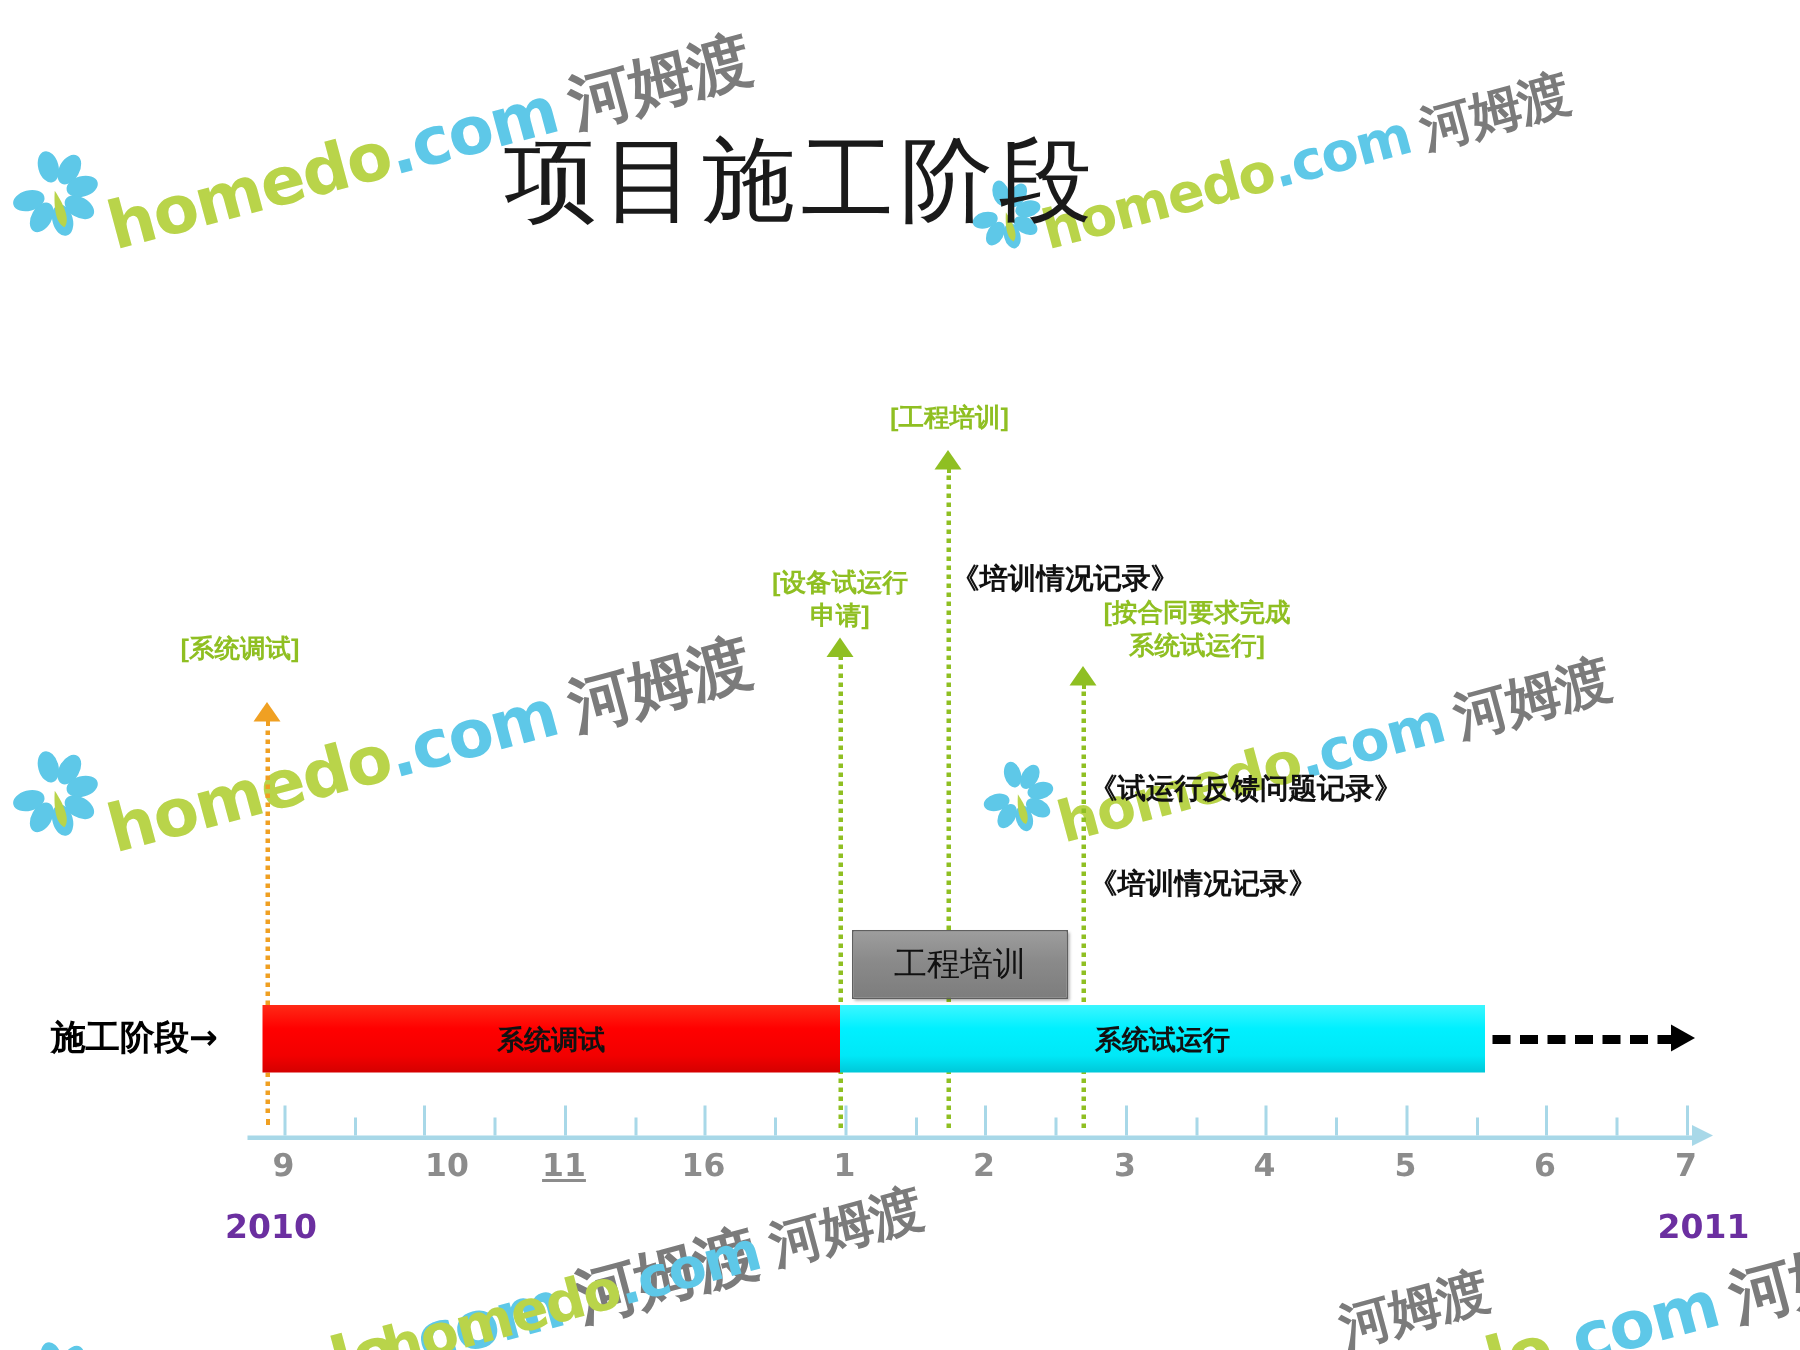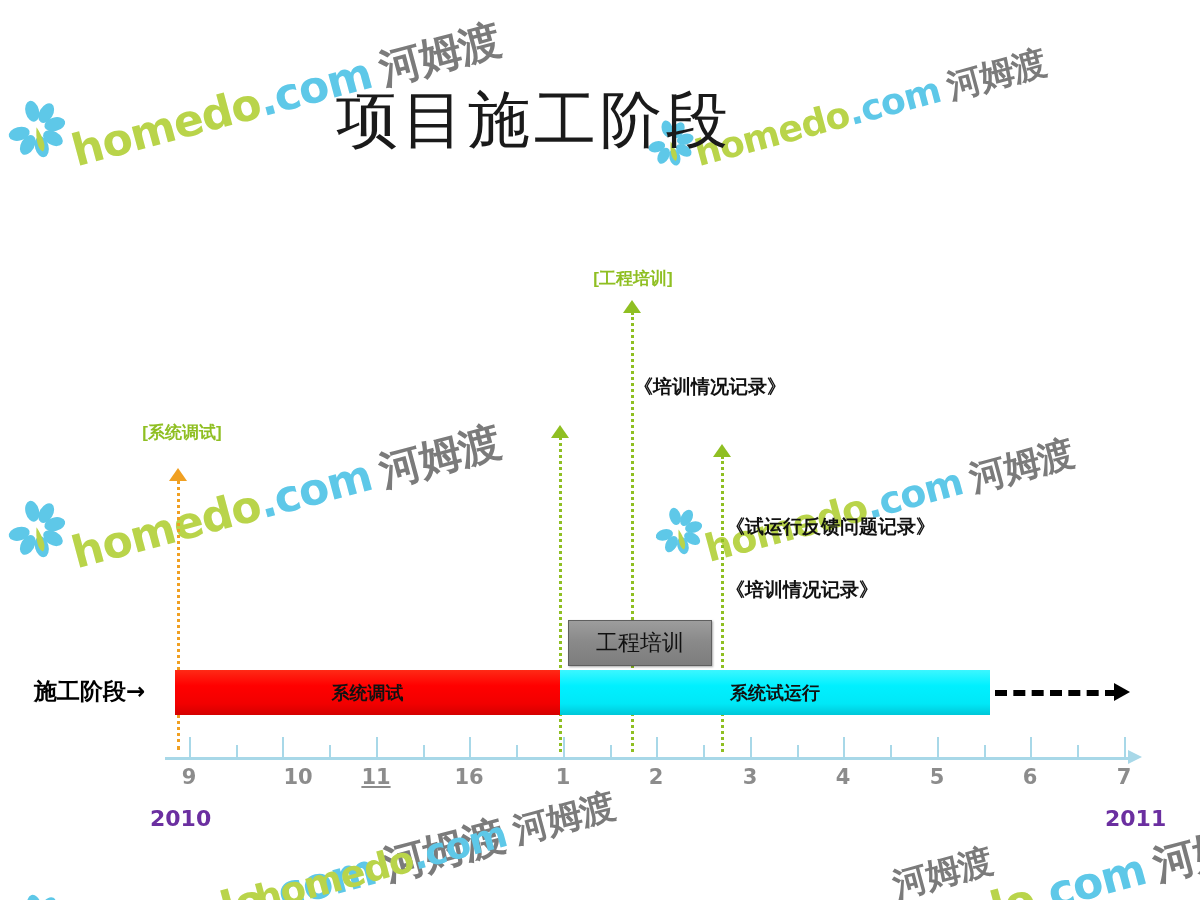--- a/index.html
+++ b/index.html
@@ -190,34 +190,38 @@
     <div class="wm" style="left:840px;top:922px;transform:rotate(-15deg);">
       <span class="dom h1c">homedo</span><span class="dom h2c">.com</span><span class="cn">河姆渡</span>
     </div>
     <div class="wm" style="left:880px;top:866px;transform:rotate(-15deg) scale(.82);">
       <span class="cn">河姆渡</span>
     </div>
   </div>
 
   <div id="title">项目施工阶段</div>
 
-  <div class="clabel" style="left:102px;top:422px;width:160px;">[系统调试]</div>
+  <div class="clabel" style="left:80px;top:422px;width:160px;">[系统调试]</div>
   <div class="dhead orange" style="left:169px;top:468px;"></div>
   <div class="dline orange" style="left:177px;top:480px;height:270px;"></div>
 
+  <div class="clabel" style="left:495px;top:378px;width:130px;">[设备试运行
+申请]</div>
   <div class="dhead" style="left:551px;top:425px;"></div>
   <div class="dline" style="left:559px;top:437px;height:315px;"></div>
 
   <div class="clabel" style="left:562px;top:268px;width:142px;">[工程培训]</div>
   <div class="dhead" style="left:623px;top:300px;"></div>
   <div class="dline" style="left:631px;top:312px;height:440px;"></div>
   <div class="docs" style="left:634px;top:334px;">
     <div class="b">《培训情况记录》</div>
   </div>
 
+  <div class="clabel" style="left:648px;top:398px;width:300px;">[按合同要求完成
+系统试运行]</div>
   <div class="dhead" style="left:713px;top:444px;"></div>
   <div class="dline" style="left:721px;top:456px;height:296px;"></div>
   <div class="docs" style="left:726px;top:474px;">
     <div class="b">《试运行反馈问题记录》</div>
     <div class="b">《培训情况记录》</div>
   </div>
 
   <div id="training-box">工程培训</div>
 
   <div id="phase-label">施工阶段→</div>

